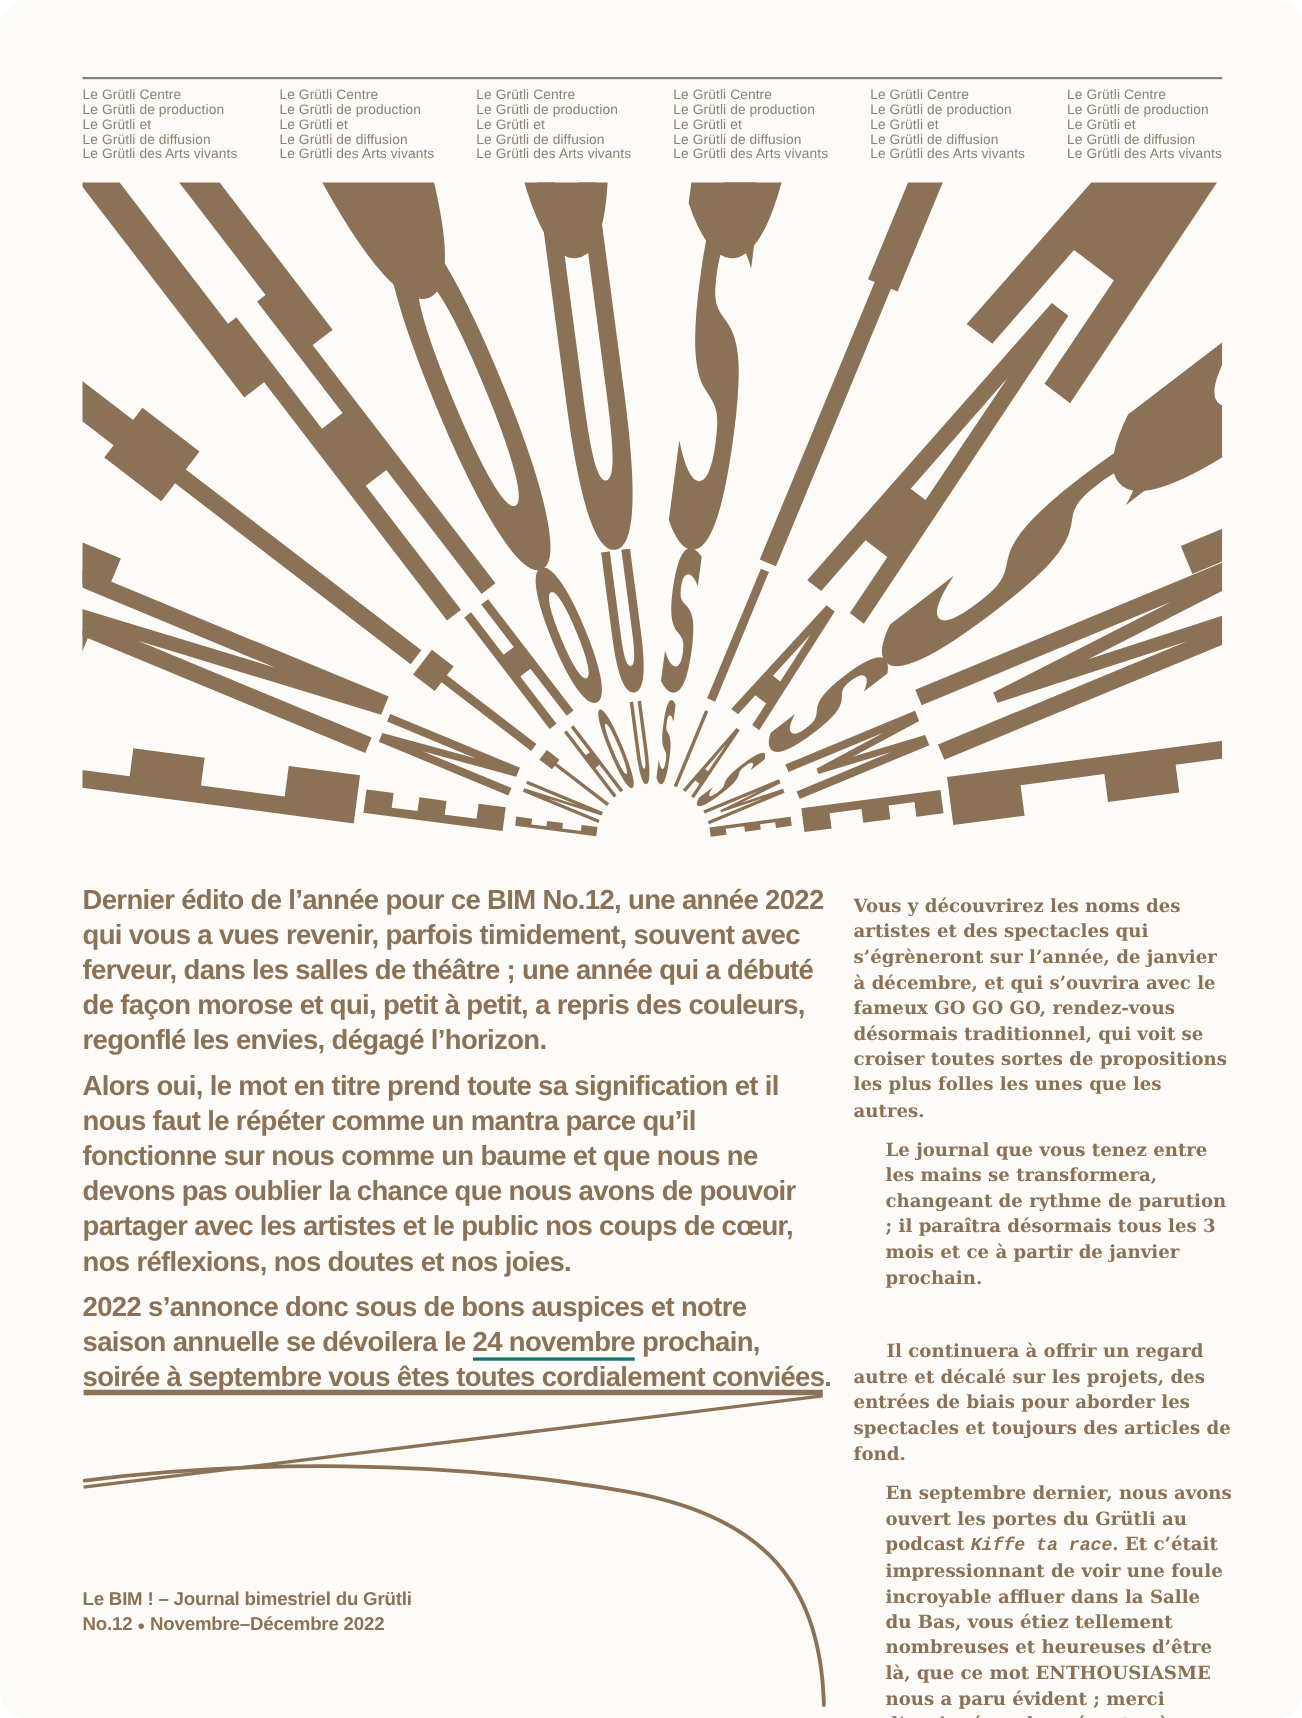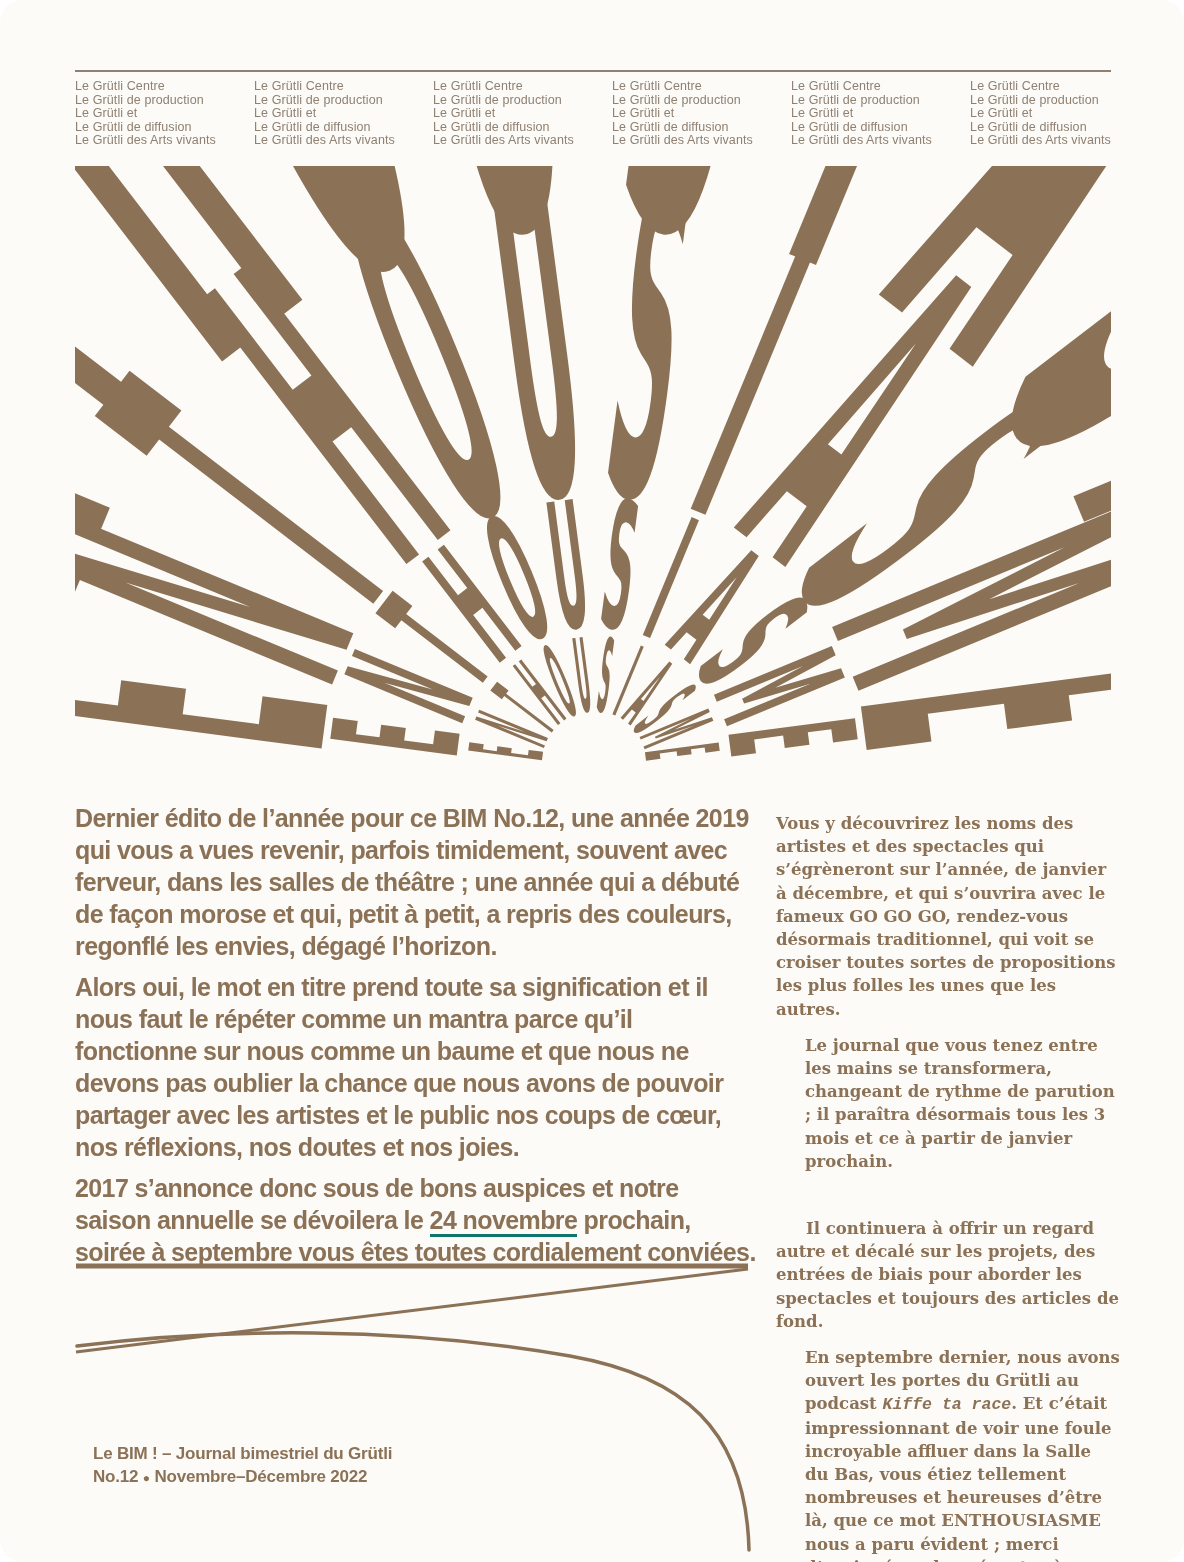--- a/index.html
+++ b/index.html
@@ -22,21 +22,21 @@
 
   .aside{position:absolute;left:776px;top:812px;width:344px;color:#8b7156;
     font-family:"DejaVu Serif", serif;font-weight:bold;font-size:16.5px;line-height:23.2px;}
   .aside p{margin:0;}
   .aside p.gap{margin-top:13px;margin-left:29px;}
   .aside p.indent{text-indent:30px;margin-top:44px;}
   .aside em{font-style:italic;font-family:Liberation Mono, monospace;}
 
   .swoosh{position:absolute;left:70px;top:1258px;}
 
-  .footer{position:absolute;left:93px;top:1442px;color:#8b7156;
+  .footer{position:absolute;left:75px;top:1442px;color:#8b7156;
     font-size:17px;line-height:23px;font-weight:bold;letter-spacing:-0.2px;}
   .footer .dot{font-size:12px;}
 </style>
 </head>
 <body>
 
 <div class="page">
 
   <div class="top-rule"></div>
 
@@ -134,23 +134,23 @@
           <text x="0" y="0" text-anchor="middle" transform="translate(519 597) rotate(22.5) translate(0 -545) scale(1.55 8.5)">I</text>
           <text x="0" y="0" text-anchor="middle" transform="translate(519 597) rotate(37.5) translate(0 -545) scale(1.55 8.5)">A</text>
           <text x="0" y="0" text-anchor="middle" transform="translate(519 597) rotate(52.5) translate(0 -545) scale(1.55 8.5)">S</text>
           <text x="0" y="0" text-anchor="middle" transform="translate(519 597) rotate(67.5) translate(0 -545) scale(1.55 8.5)">M</text>
           <text x="0" y="0" text-anchor="middle" transform="translate(519 597) rotate(82.5) translate(0 -545) scale(1.55 8.5)">E</text>
         </g>
     </svg>
   </div>
 
   <main class="edito">
-    <p>Dernier édito de l’année pour ce BIM No.12, une année 2019 qui vous a vues revenir, parfois timidement, souvent avec ferveur, dans les salles de théâtre ; une année qui a débuté de façon morose et qui, petit à petit, a repris des couleurs, regonflé les envies, dégagé l’horizon.</p>
+    <p>Dernier édito de l’année pour ce BIM No.12, une année 2022 qui vous a vues revenir, parfois timidement, souvent avec ferveur, dans les salles de théâtre ; une année qui a débuté de façon morose et qui, petit à petit, a repris des couleurs, regonflé les envies, dégagé l’horizon.</p>
     <p>Alors oui, le mot en titre prend toute sa signification et il nous faut le répéter comme un mantra parce qu’il fonctionne sur nous comme un baume et que nous ne devons pas oublier la chance que nous avons de pouvoir partager avec les artistes et le public nos coups de cœur, nos réflexions, nos doutes et nos joies.</p>
-    <p><span>2017 s’annonce donc sous de bons auspices et notre saison annuelle se dévoilera le </span><span class="u">24 novembre</span><span> prochain, soirée à septembre vous êtes toutes cordialement conviées.</span></p>
+    <p><span>2022 s’annonce donc sous de bons auspices et notre saison annuelle se dévoilera le </span><span class="u">24 novembre</span><span> prochain, soirée à septembre vous êtes toutes cordialement conviées.</span></p>
   </main>
 
   <aside class="aside">
     <p>Vous y découvrirez les noms des artistes et des spectacles qui s’égrèneront sur l’année, de janvier à décembre, et qui s’ouvrira avec le fameux GO GO GO, rendez-vous désormais traditionnel, qui voit se croiser toutes sortes de propositions les plus folles les unes que les autres.</p>
     <p class="gap">Le journal que vous tenez entre les mains se transformera, changeant de rythme de parution ; il paraîtra désormais tous les 3 mois et ce à partir de janvier prochain.</p>
     <p class="indent">Il continuera à offrir un regard autre et décalé sur les projets, des entrées de biais pour aborder les spectacles et toujours des articles de fond.</p>
     <p class="gap"><span>En septembre dernier, nous avons ouvert les portes du Grütli au podcast </span><em>Kiffe ta race</em><span>. Et c’était impressionnant de voir une foule incroyable affluer dans la Salle du Bas, vous étiez tellement nombreuses et heureuses d’être là, que ce mot ENTHOUSIASME nous a paru évident ; merci d’avoir répondu présentes à ce rendez-vous, nous espérons que vous découvrirez pleins d’autres choses en venant ici régulièrement.</span></p>
 
   </aside>
 

